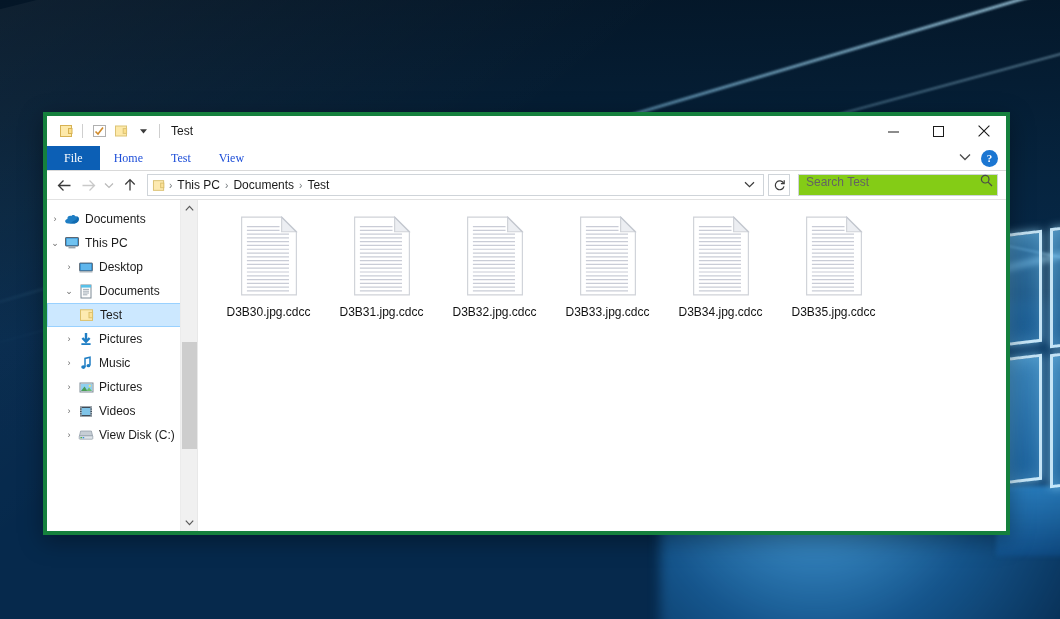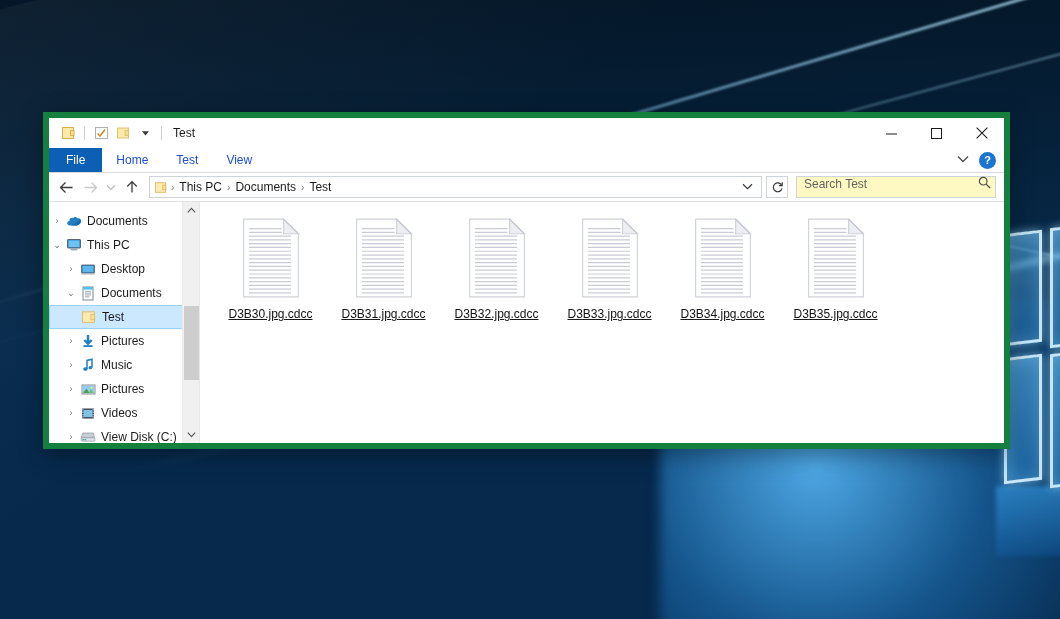--- a/index.html
+++ b/index.html
@@ -63,23 +63,23 @@
   .logo-stem {
     position: absolute; left: 996px; top: 486px; width: 150px; height: 70px;
     background: linear-gradient(180deg, rgba(60,165,240,0.55), rgba(20,105,190,0.25));
     filter: blur(2px);
   }
 
   
   #explorer {
     position: absolute;
     left: 43px; top: 112px;
-    width: 967px; height: 337px;
+    width: 967px; height: 423px;
     background: #ffffff;
-    border: 6px solid #15803d;
+    border: 4px solid #15803d;
     box-shadow: 0 6px 22px rgba(0,0,0,0.35);
     display: flex; flex-direction: column;
     font-size: 12px;
     color: #1b1b1b;
   }
 
   
   .titlebar {
     height: 30px; background: #ffffff;
     display: flex; align-items: center;
@@ -101,20 +101,21 @@
     width: 45px; height: 30px;
     display: flex; align-items: center; justify-content: center;
   }
 
   
   .ribbon {
     height: 25px; display: flex; align-items: stretch;
     border-bottom: 1px solid #d9d9d9;
     background: #ffffff;
     flex: 0 0 25px;
+    font-family: Liberation Serif, serif;
   }
   .tab {
     padding: 0 14px; display: flex; align-items: center;
     font-size: 12px; color: #1d4ed8; white-space: nowrap;
   }
   .tab.file {
     background: #0c5fb5; color: #ffffff;
     padding: 0 17px;
   }
   .ribbon-right {
@@ -156,21 +157,21 @@
   .crumb-spacer { flex: 1; }
   .crumb-caret { padding: 0 6px; font-size: 10px; color: #4b4b4b; }
   .refreshbtn {
     width: 22px; height: 22px; margin-left: 2px;
     border: 1px solid #cfd4d9; background: #fff;
     display: flex; align-items: center; justify-content: center;
     font-size: 12px; color: #3b3b3b;
   }
   .searchbox {
     width: 200px; height: 22px; margin-left: 6px;
-    border: 1px solid #cfd4d9; background: #fef9c3;
+    border: 1px solid #cfd4d9; background: #84cc16;
     display: flex; align-items: center; padding: 0 4px 6px 7px;
   }
   .searchbox input {
     flex: 1; border: none; outline: none;
     font-family: "Liberation Sans", sans-serif;
     font-size: 12px; color: #4a4a4a; background: transparent;
   }
   .searchbox input::placeholder { color: #636363; }
 
   
@@ -216,21 +217,20 @@
     position: absolute; left: 1px; width: 15px;
     top: 42%; height: 36%;
     background: #cdcdcd;
   }
 
   .content {
     flex: 1; background: #ffffff; position: relative;
     border-left: 1px solid #e8e8e8;
     padding: 12px 0 0 14px;
     overflow: hidden;
-    text-decoration: underline;
   }
   .filegrid { display: flex; flex-wrap: wrap; gap: 0; }
   .fileitem {
     width: 113px; padding-top: 4px;
     display: flex; flex-direction: column; align-items: center;
   }
   .file-icon { width: 62px; height: 80px; position: relative; }
   .file-label {
     margin-top: 9px; font-size: 12px; color: #111;
     white-space: nowrap;

